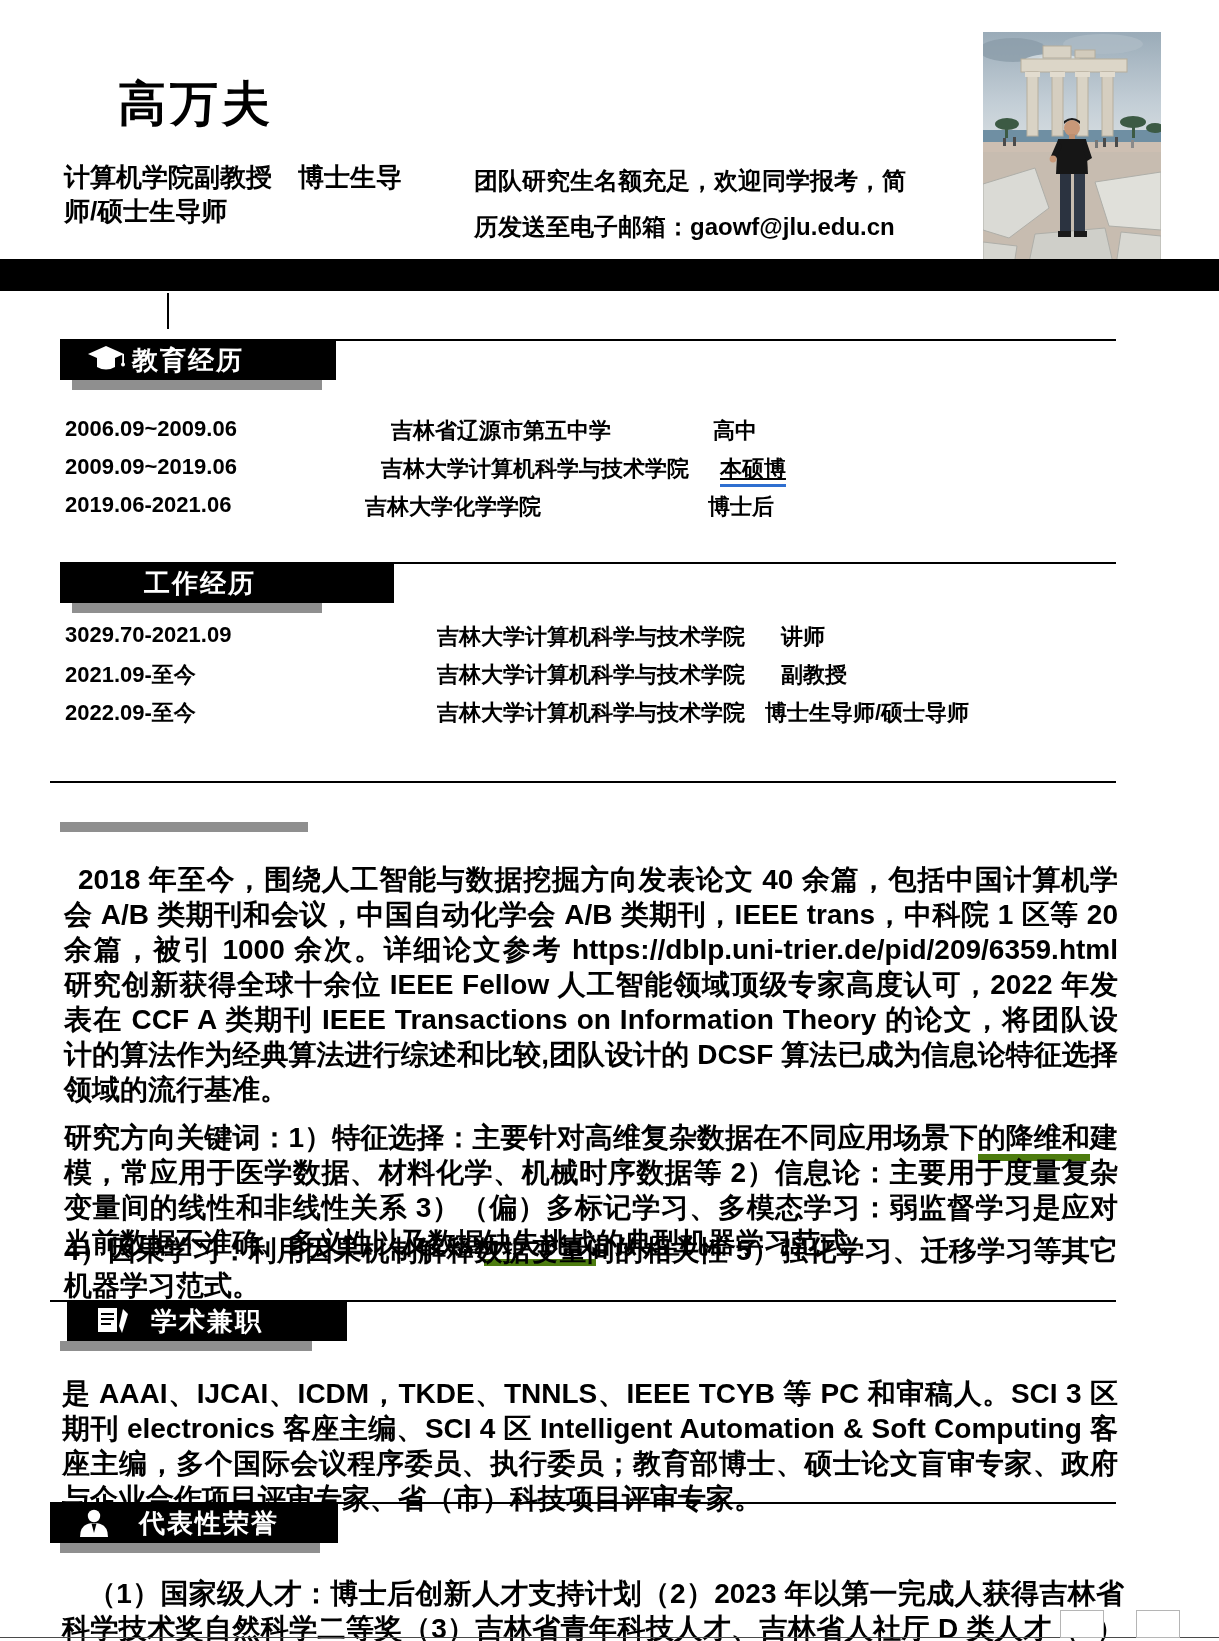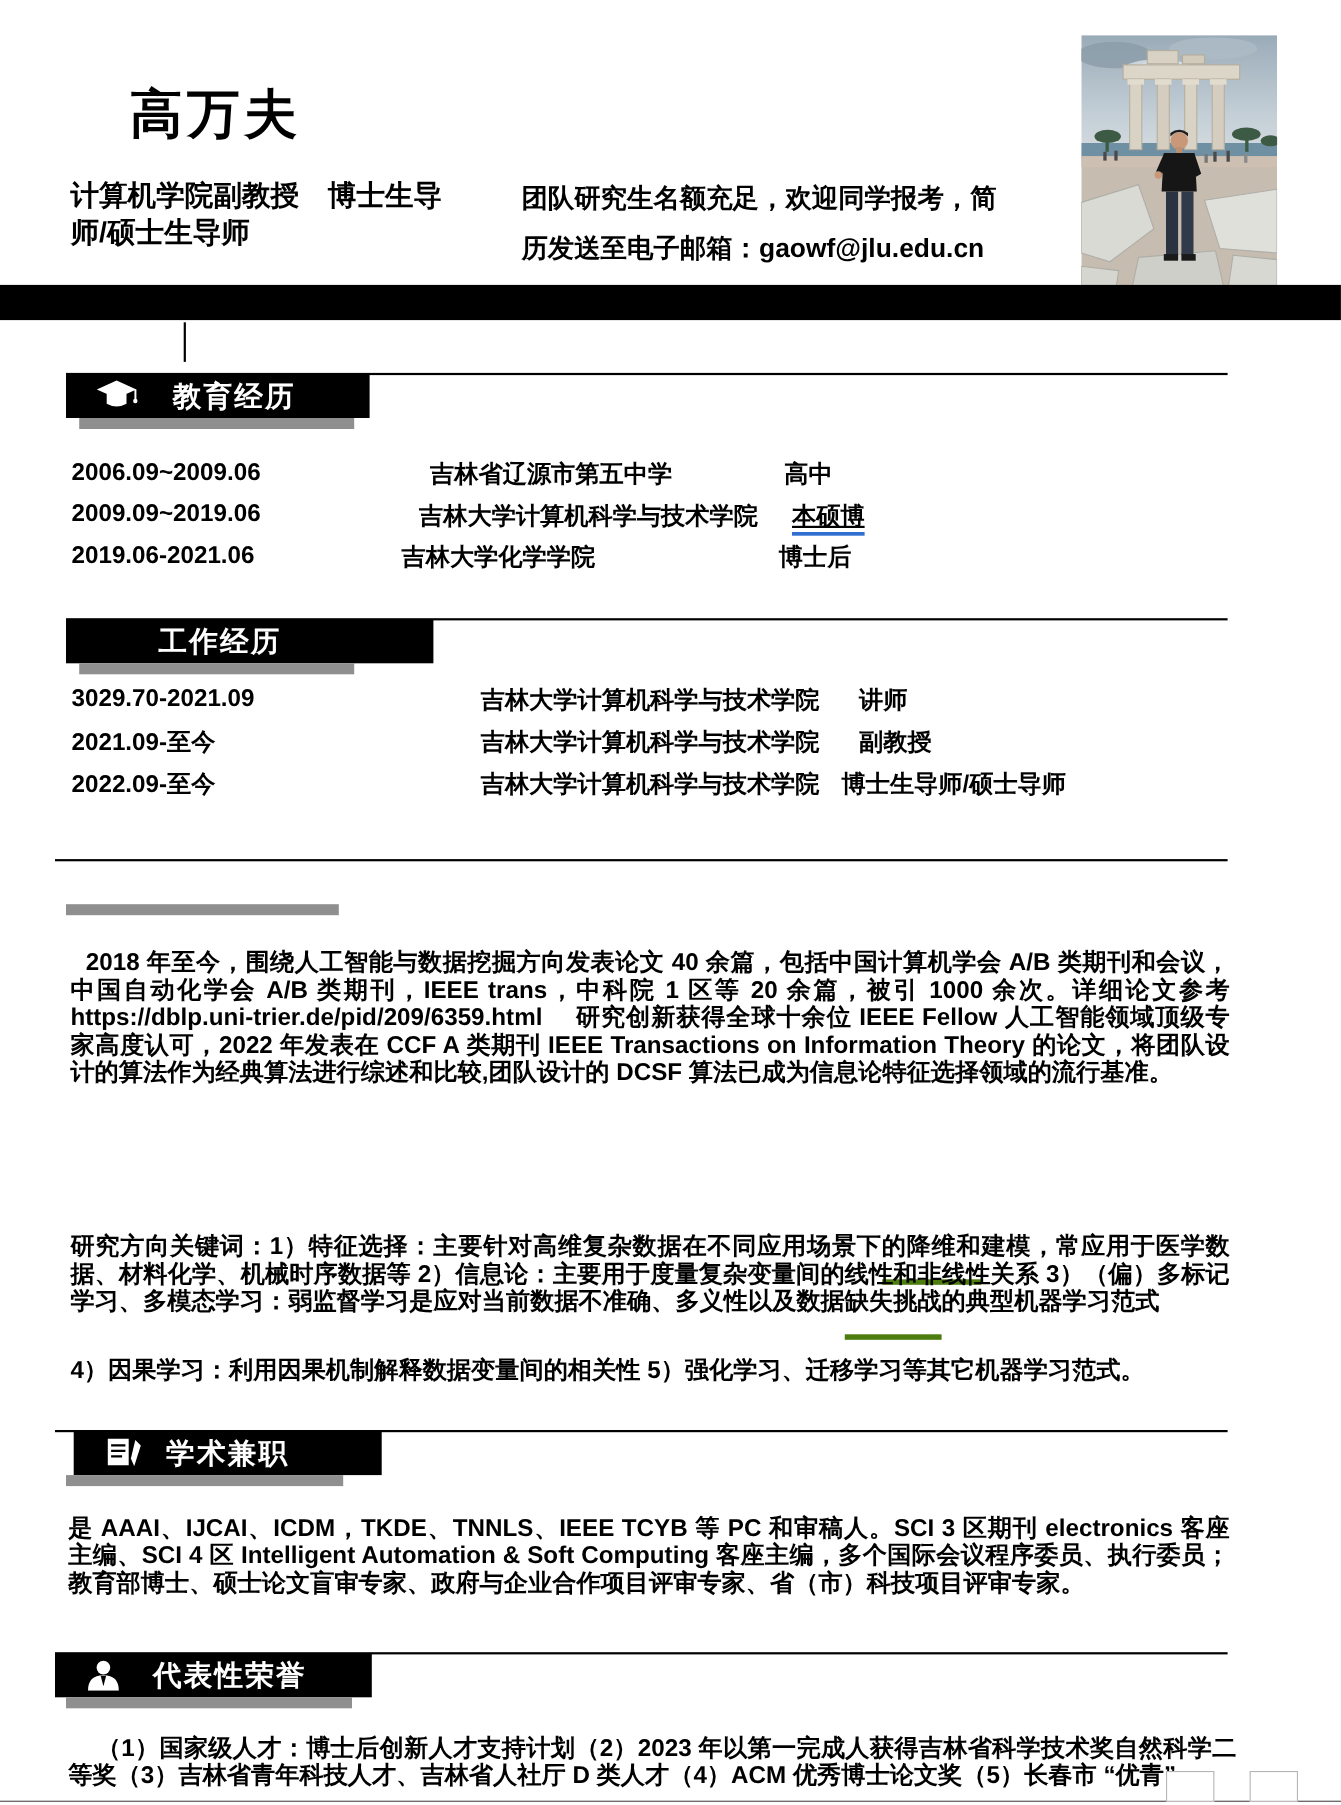--- a/index.html
+++ b/index.html
@@ -22,25 +22,25 @@
     display:flex;align-items:center;font-size:26px;letter-spacing:2px;
   }
   .sec-box .ic{flex:0 0 auto;display:flex;align-items:center;}
   .sec-shadow{position:absolute;height:10px;background:#8f8f8f;}
   
   .rows{position:absolute;font-size:22px;}
   .row{position:absolute;left:0;height:30px;white-space:nowrap;}
   .row .c{position:absolute;top:0;}
   
   .body-text{
-    position:absolute;font-size:22px;line-height:25px;text-align:justify;
+    position:absolute;font-size:28px;line-height:35px;text-align:justify;
   }
   .indent1{text-indent:14px;}
   .indent2{text-indent:26px;}
-  .blue-u{border-bottom:5px solid #4d7c0f;padding-bottom:18px;margin-top:20px;}
+  .blue-u{border-bottom:7px solid #4d7c0f;padding-bottom:1px;margin-top:20px;}
   .link-note{text-decoration:underline;box-shadow:0 3px 0 #2f6fd0;cursor:pointer;}
   
   .foot-line{position:absolute;left:0;top:1637px;width:1219px;height:1px;background:#4a4a4a;}
   .ghost-box{position:absolute;height:26px;width:42px;border:1px solid #b5b5b5;background:#fff;}
 </style>
 </head>
 <body>
 
 <div class="page">
 
@@ -115,21 +115,21 @@
       <rect x="91" y="142" width="11" height="58" fill="#313a48"></rect>
       <rect x="75" y="199" width="13" height="6" fill="#1a1a1a"></rect>
       <rect x="91" y="199" width="13" height="6" fill="#1a1a1a"></rect>
     </g>
   </svg>
 
   <div class="black-bar"></div>
   <div class="tick"></div>
 
   <div class="rule" style="left:60px;top:339px;width:1056px;"></div>
-  <div class="sec-box" style="left:60px;top:340px;width:250px;padding-left:26px;gap:29px;">
+  <div class="sec-box" style="left:60px;top:340px;width:250px;padding-left:26px;gap:4px;">
     <span class="ic">
       <svg width="42" height="30" viewBox="0 0 42 30" fill="#fff">
         <polygon points="20,1 38,9 20,17 2,9"></polygon>
         <path d="M11,13 L29,13 L29,22 Q20,27 11,22 Z"></path>
         <rect x="36.2" y="9" width="1.8" height="9"></rect>
           <circle cx="37" cy="19.5" r="2"></circle>
       </svg>
     </span>
     <span>教育经历</span>
   </div>

